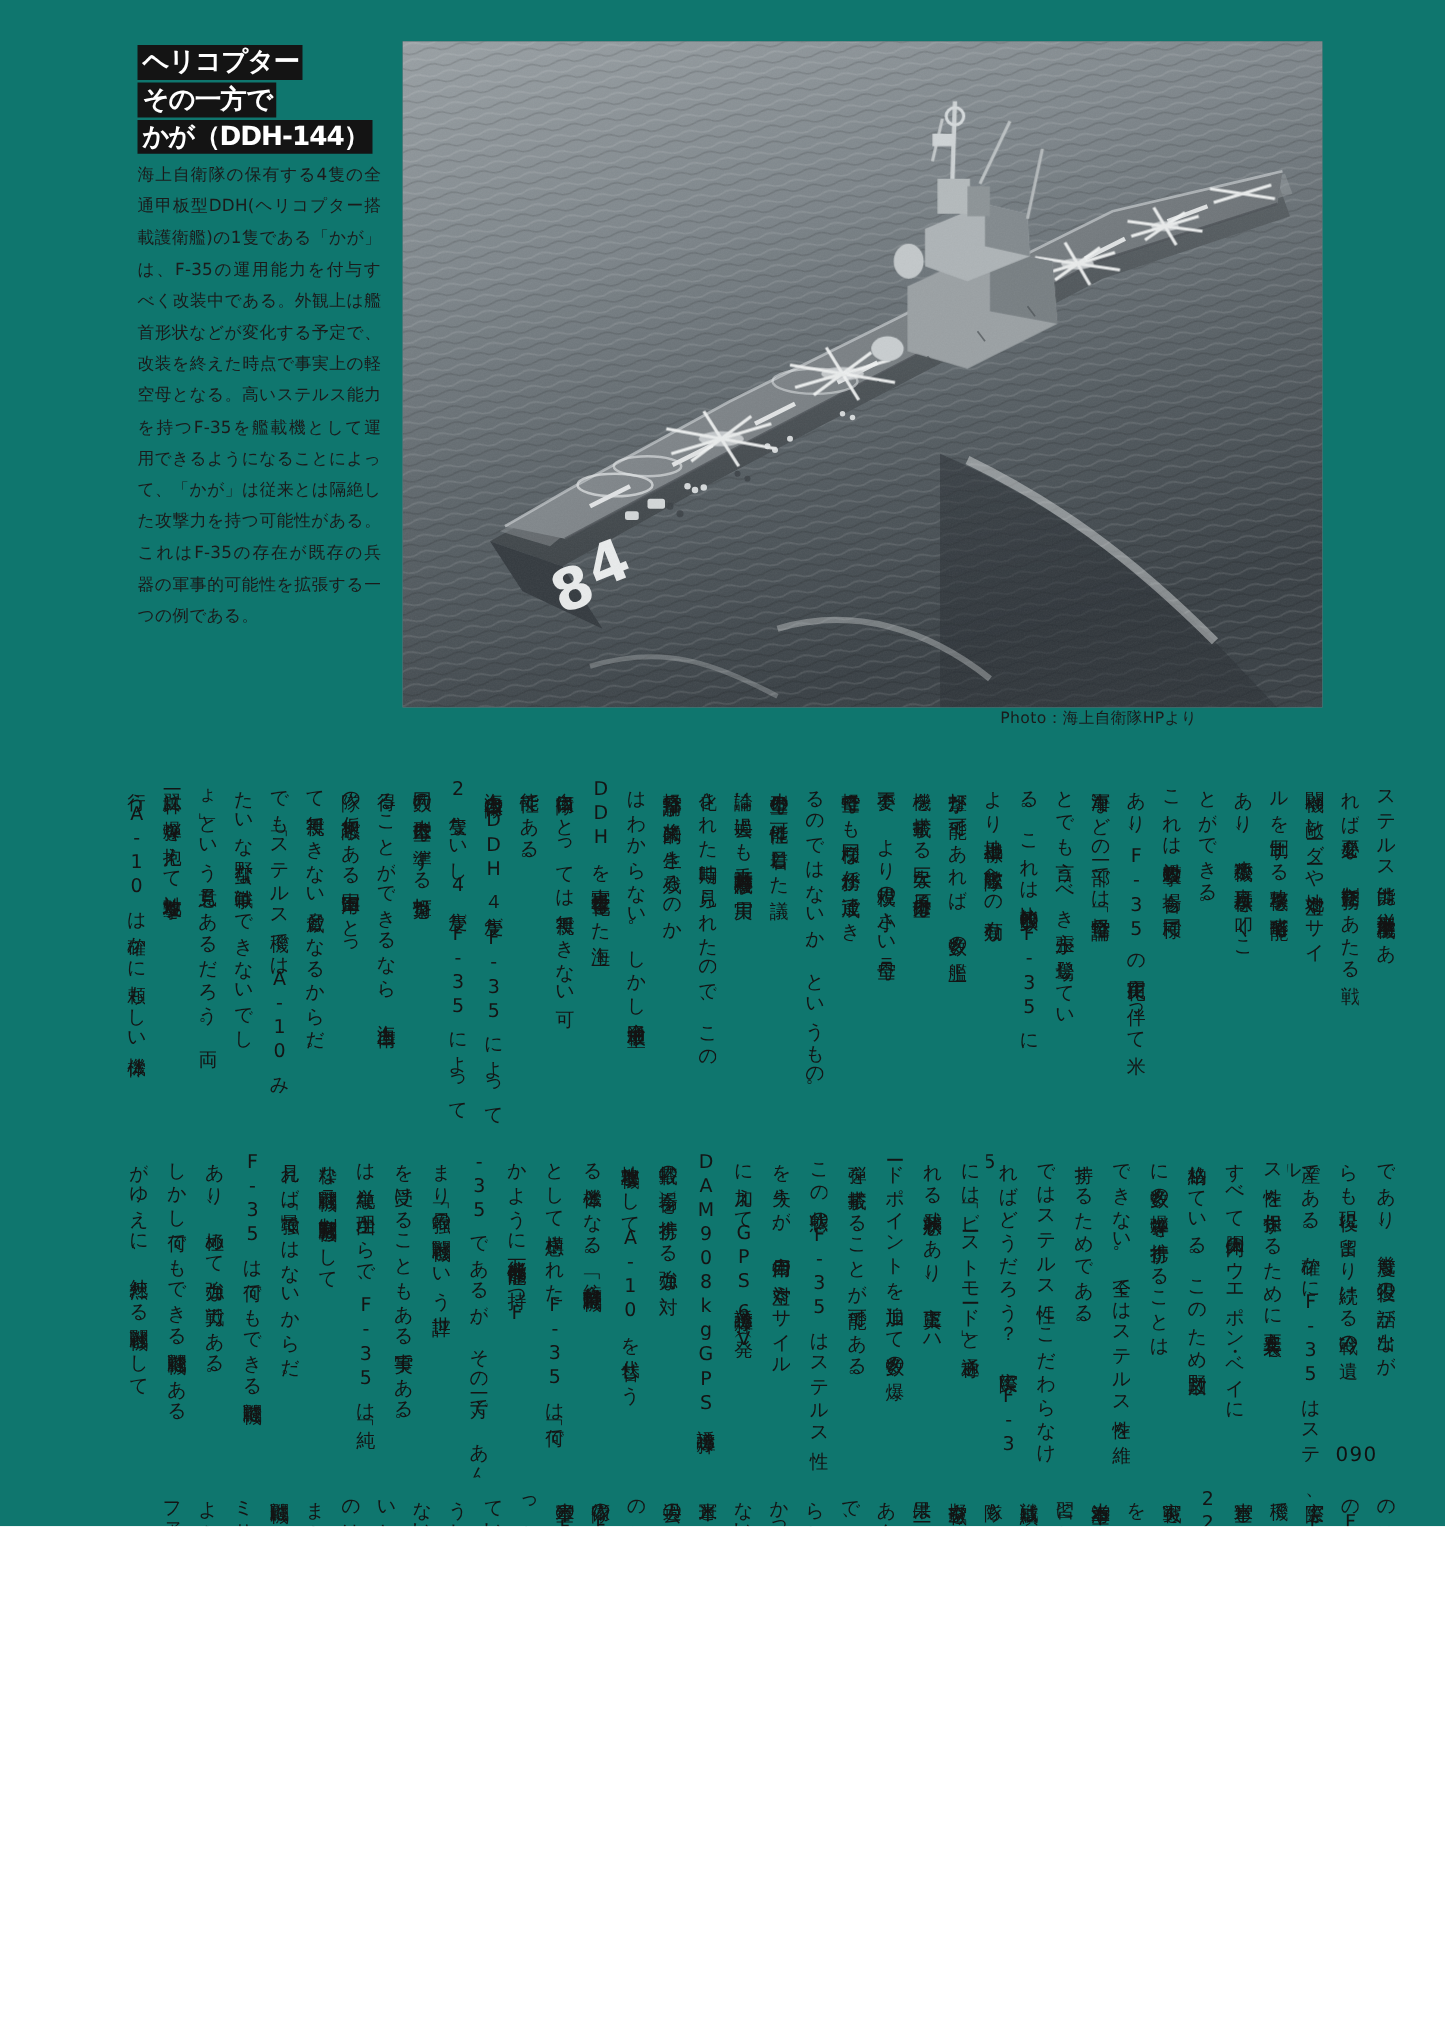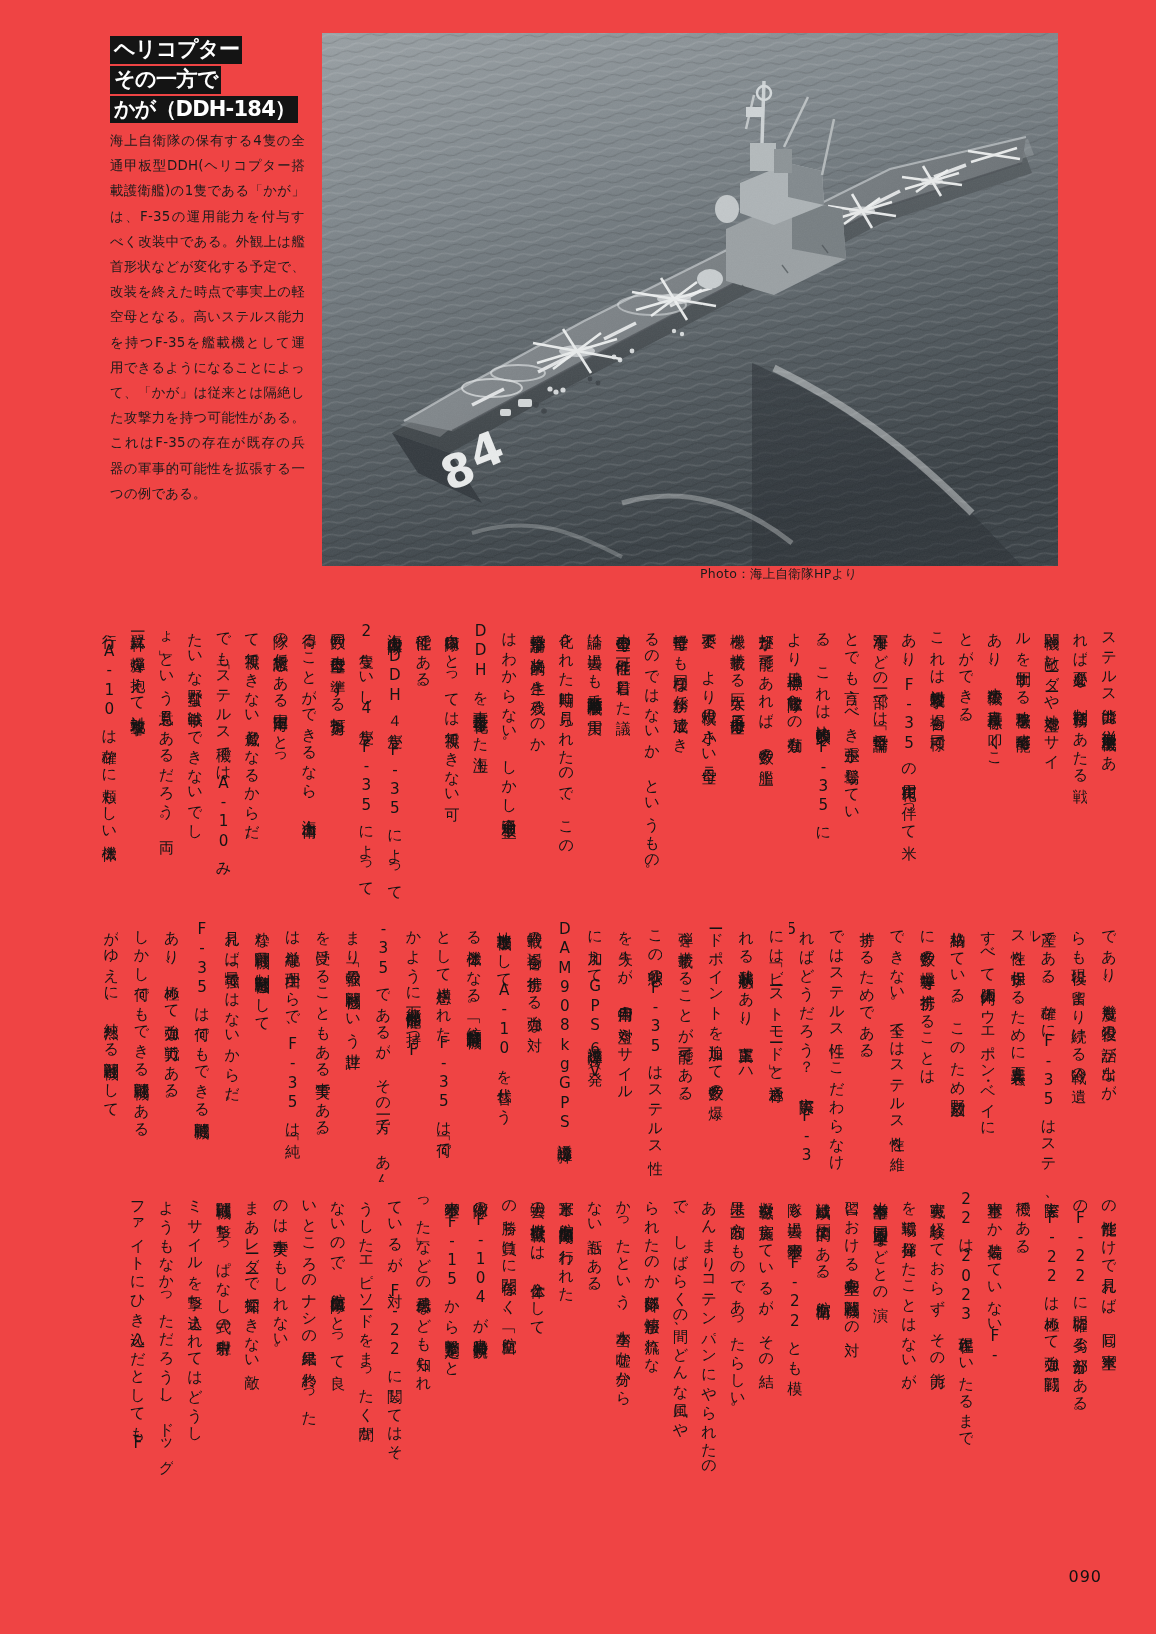--- a/index.html
+++ b/index.html
@@ -6,22 +6,22 @@
     margin: 0;
     padding: 0;
     background: #ffffff;
   }
   body {
     font-family: "Liberation Serif", "DejaVu Serif", serif;
   }
   .page {
     position: relative;
     width: 1156px;
-    height: 1634px;
-    background: #ef4444;
+    height: 1221px;
+    background: #0f766e;
     overflow: hidden;
   }
 
   
   .title-block {
     position: absolute;
     left: 110px;
     top: 36px;
     width: 200px;
   }
@@ -65,21 +65,21 @@
     overflow: hidden;
     background: #6d757a;
   }
   .photo-wrap svg { display: block; }
 
   .photo-caption {
     position: absolute;
     left: 700px;
     top: 566px;
     width: 358px;
-    text-align: left;
+    text-align: center;
     font-family: "DejaVu Sans", "Liberation Sans", sans-serif;
     font-size: 12.5px;
     color: #1b1b1b;
     letter-spacing: 0.3px;
   }
 
   
   .body-area {
     position: absolute;
     left: 88px;
@@ -131,21 +131,21 @@
   }
 </style>
 </head>
 <body>
 
 <div class="page">
 
   <div class="title-block">
     <div class="title-line l1">ヘリコプター</div><br>
     <div class="title-line l2">その一方で</div><br>
-    <div class="title-line l3">かが（DDH-184）</div>
+    <div class="title-line l3">かが（DDH-144）</div>
   </div>
 
   <div class="intro">海上自衛隊の保有する4隻の全通甲板型DDH(ヘリコプター搭載護衛艦)の1隻である「かが」は、F-35の運用能力を付与すべく改装中である。外観上は艦首形状などが変化する予定で、改装を終えた時点で事実上の軽空母となる。高いステルス能力を持つF-35を艦載機として運用できるようになることによって、「かが」は従来とは隔絶した攻撃力を持つ可能性がある。これはF-35の存在が既存の兵器の軍事的可能性を拡張する一つの例である。</div>
 
   <div class="photo-wrap">
     <svg width="736" height="533" viewBox="0 0 736 533">
       <defs>
         <linearGradient id="seaGrad" x1="0" y1="0" x2="0.35" y2="1">
           <stop offset="0%" stop-color="#9aa1a5"></stop>
           <stop offset="35%" stop-color="#7d858a"></stop>

